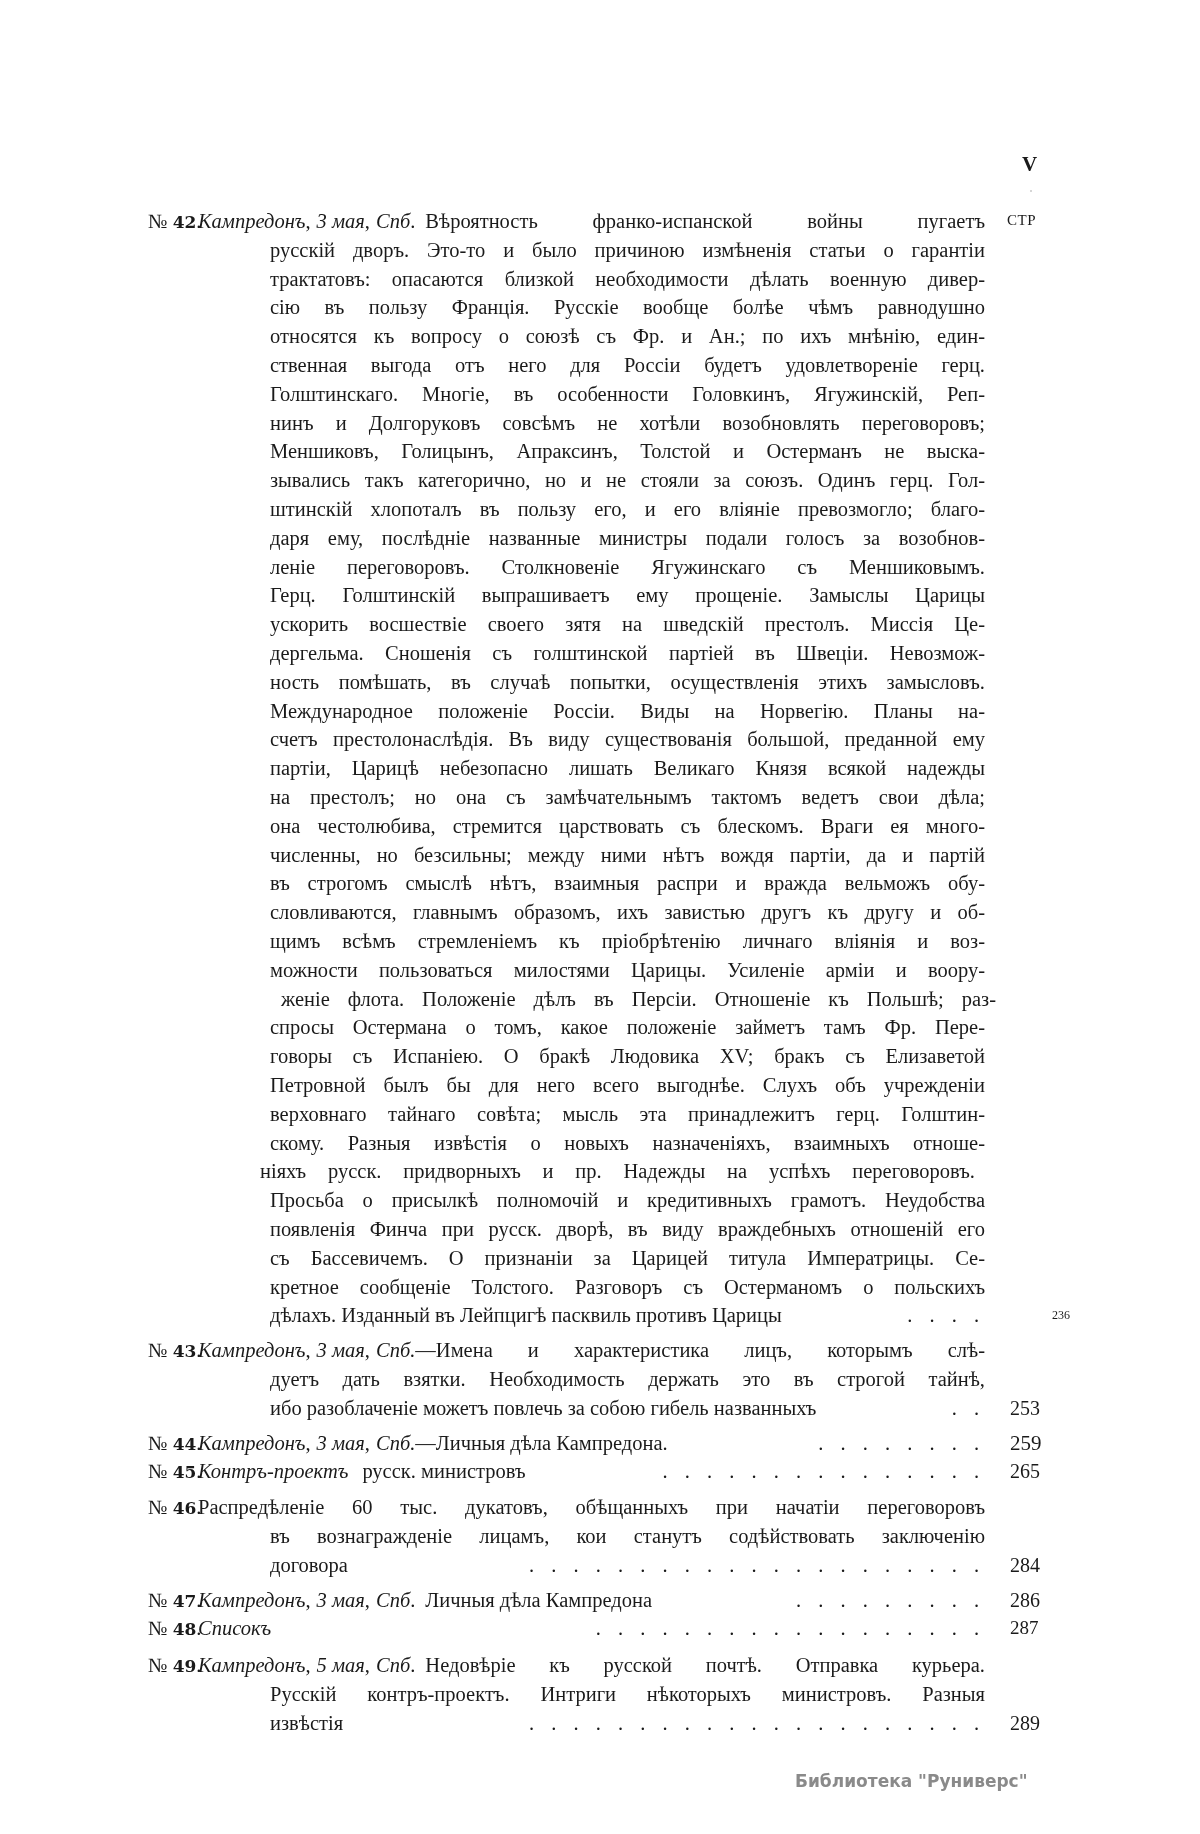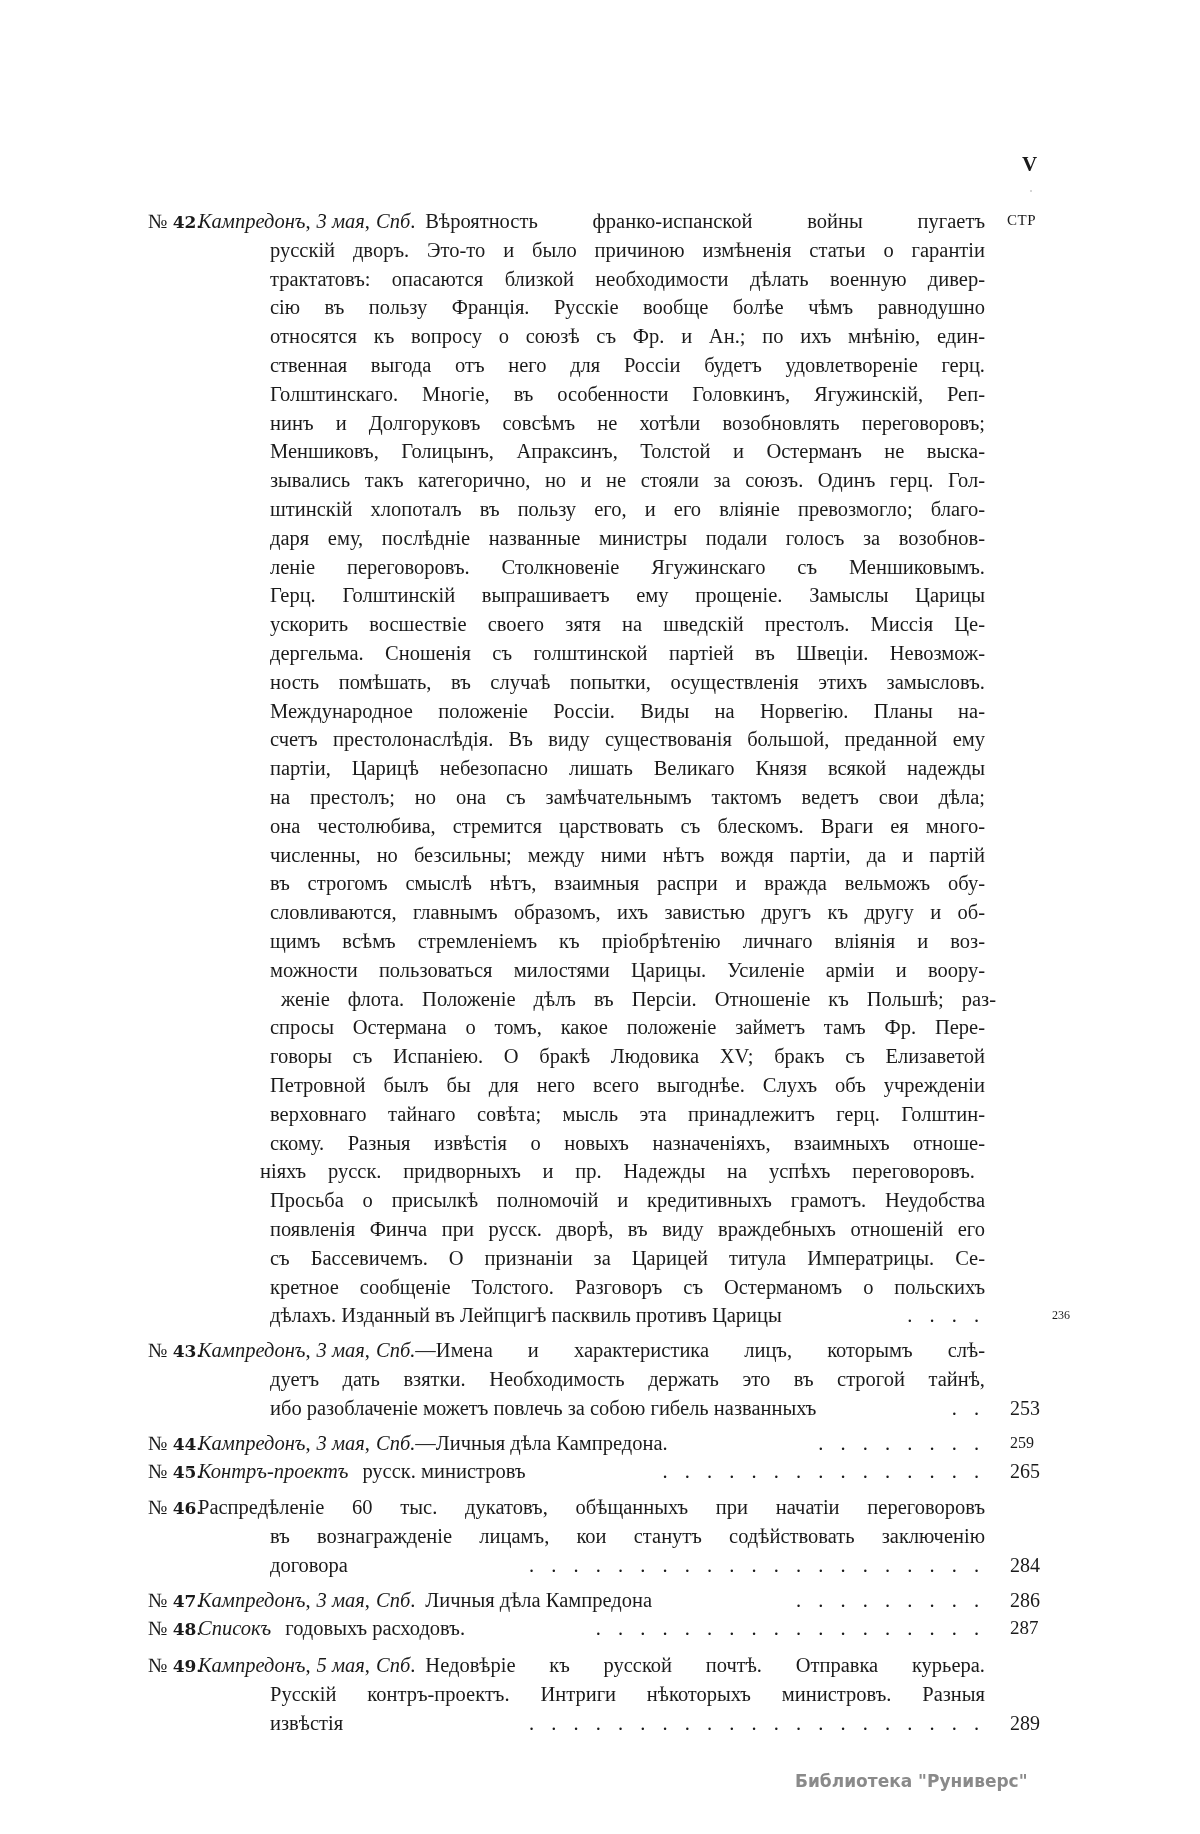--- a/index.html
+++ b/index.html
@@ -183,21 +183,21 @@
     <div style="position: absolute; left: 0px; top: 1221.6px; width: 960px; font-family: &quot;Liberation Serif&quot;, serif; font-size: 20.5px; line-height: 28.8px;">
       <span style="position: absolute; left: 0px; top: 0px; white-space: nowrap;"><span>№ </span><b style="font-family: &quot;DejaVu Serif&quot;, serif; font-size: 17px;">44</b><span>.</span></span>
       <div style="position: absolute; top: 0px; left: 50px; width: 787px; height: 28.8px; white-space: nowrap; display: flex; align-items: baseline;">
         <i style="margin-right: 0px;">Кампредонъ</i>
         <span>,</span>
         <i style="margin: 0px 0px 0px 6px;">3 мая</i>
         <span>,</span>
         <i style="margin-left: 6px;">Спб.</i>
         <span style="flex: 1 1 0%; margin-left: 0px;">—Личныя дѣла Кампредона.</span>
         <span style="position: absolute; right: 0px; top: 0px; letter-spacing: 6px;">. . . . . . . .</span>
-        <span style="position: absolute; left: 812px; top: 0px; font-size: 16px;">259</span>
+        <span style="position: absolute; left: 812px; top: 0px; font-size: 21px;">259</span>
       </div>
     </div>
     <div style="position: absolute; left: 0px; top: 1250.4px; width: 960px; font-family: &quot;Liberation Serif&quot;, serif; font-size: 20.5px; line-height: 28.8px;">
       <span style="position: absolute; left: 0px; top: 0px; white-space: nowrap;"><span>№ </span><b style="font-family: &quot;DejaVu Serif&quot;, serif; font-size: 17px;">45</b><span>.</span></span>
       <div style="position: absolute; top: 0px; left: 50px; width: 787px; height: 28.8px; white-space: nowrap; display: flex; align-items: baseline;">
         <i style="margin-right: 6px;">Контръ-проектъ</i>
         <span style="flex: 1 1 0%; margin-left: 8px;">русск. министровъ</span>
         <span style="position: absolute; right: 0px; top: 0px; letter-spacing: 6px;">. . . . . . . . . . . . . . .</span>
         <span style="position: absolute; left: 812px; top: 0px; font-size: 20px;">265</span>
       </div>
@@ -227,21 +227,20 @@
         <span>.</span>
         <span style="flex: 1 1 0%; margin-left: 10px;">Личныя дѣла Кампредона</span>
         <span style="position: absolute; right: 0px; top: 0px; letter-spacing: 6px;">. . . . . . . . .</span>
         <span style="position: absolute; left: 812px; top: 0px; font-size: 20px;">286</span>
       </div>
     </div>
     <div style="position: absolute; left: 0px; top: 1407.4px; width: 960px; font-family: &quot;Liberation Serif&quot;, serif; font-size: 20.5px; line-height: 28.8px;">
       <span style="position: absolute; left: 0px; top: 0px; white-space: nowrap;"><span>№ </span><b style="font-family: &quot;DejaVu Serif&quot;, serif; font-size: 17px;">48</b><span>.</span></span>
       <div style="position: absolute; top: 0px; left: 50px; width: 787px; height: 28.8px; white-space: nowrap; display: flex; align-items: center;">
         <i style="margin-right: 6px;">Списокъ</i>
-        <span style="flex: 1 1 0%; margin-left: 8px;">годовыхъ расходовъ.</span>
         <span style="position: absolute; right: 0px; top: 0px; letter-spacing: 6px;">. . . . . . . . . . . . . . . . . .</span>
         <span style="position: absolute; left: 812px; top: 0px; font-size: 19px;">287</span>
       </div>
     </div>
     <div style="position: absolute; left: 0px; top: 1444.2px; width: 960px; font-family: &quot;Liberation Serif&quot;, serif; font-size: 20.5px; line-height: 28.8px;">
       <span style="position: absolute; left: 0px; top: 0px; white-space: nowrap;"><span>№ </span><b style="font-family: &quot;DejaVu Serif&quot;, serif; font-size: 17px;">49</b><span>.</span></span>
       <div style="position: absolute; top: 0px; left: 50px; width: 787px; height: 28.8px; white-space: nowrap; display: flex; align-items: baseline; justify-content: space-between;">
         <i style="margin-right: 0px;">Кампредонъ</i>
         <span>,</span>
         <i style="margin: 0px 0px 0px 6px;">5 мая</i>

